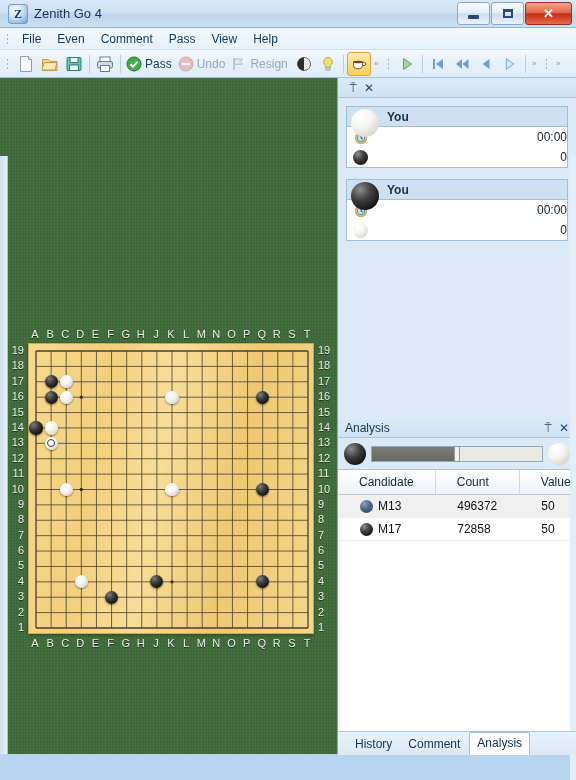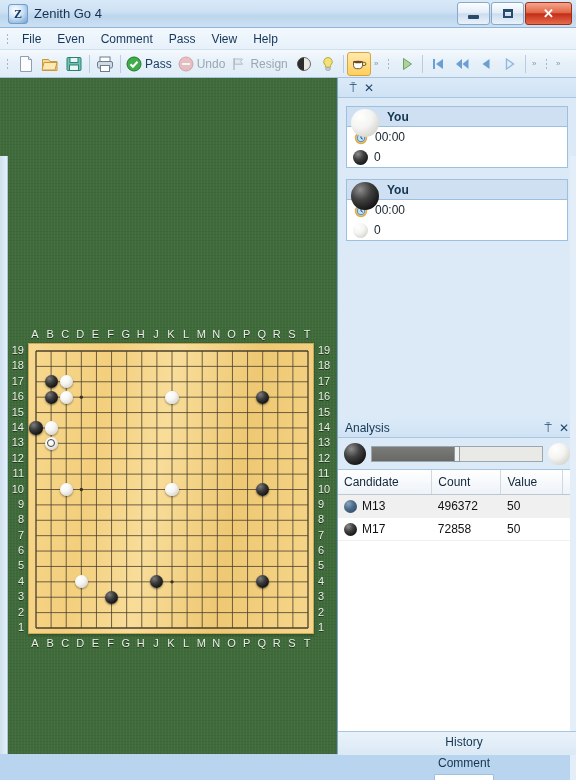--- a/index.html
+++ b/index.html
@@ -118,55 +118,55 @@
     padding:0 4px 0 7px;box-sizing:border-box;
   }
   .panel-title{font-size:12px;color:#14354f;flex:1;}
   .phb{width:16px;height:16px;display:flex;align-items:center;justify-content:center;color:#20476c;font-size:12px;}
 
   .players-body{background:#dce9f6;padding:8px;box-sizing:border-box;height:calc(100% - 20px);}
   .player-card{background:#ffffff;border:1px solid #9cc0de;margin-bottom:11px;position:relative;}
   .pc-head{height:19px;background:#cfe0f2;border-bottom:1px solid #9cc0de;display:flex;align-items:center;}
   .pc-name{font-size:12px;color:#14354f;font-weight:bold;margin-left:40px;}
   .pc-stone{position:absolute;left:4px;top:2px;width:28px;height:28px;border-radius:50%;z-index:3;}
-  .pc-row{height:20px;display:flex;align-items:center;padding-left:6px;gap:6px;}
+  .pc-row{height:20px;display:flex;align-items:center;padding-left:6px;gap:6px;justify-content:space-between;}
   .pc-val{font-size:12px;color:#16242e;}
   .mini-stone{width:15px;height:15px;border-radius:50%;}
   .clock-ic{width:16px;height:16px;}
 
   .analysis-body{height:calc(100% - 20px);background:#ffffff;display:flex;flex-direction:column;}
   .slider-wrap{
     background:#dce9f6;border-bottom:1px solid #a9c6e0;
     height:32px;display:flex;align-items:center;padding:0 6px;gap:5px;box-sizing:border-box;
   }
   .slider-track{
     flex:1;height:16px;background:#e9e9e6;border:1px solid #9aa7b0;position:relative;box-sizing:border-box;
   }
   .slider-fill{position:absolute;left:0;top:0;bottom:0;background:linear-gradient(180deg,#7b7b78,#686865);}
   .slider-thumb{position:absolute;top:-1px;width:6px;height:16px;background:#f2f2f0;border:1px solid #8e9aa3;box-sizing:border-box;}
 
   table.cand{width:100%;border-collapse:collapse;font-size:12px;}
   table.cand th{
     background:linear-gradient(180deg,#ffffff 0%,#eef3f8 100%);
     border-right:1px solid #cfd9e2;border-bottom:1px solid #bcc9d5;
-    font-weight:normal;color:#11283c;text-align:left;padding:3px 6px;height:18px;
+    font-weight:normal;color:#11283c;text-align:left;padding:3px 21px;height:18px;
   }
   table.cand td{
-    border-bottom:1px solid #f0f0f0;padding:2px 6px;height:18px;color:#111;vertical-align:middle;
+    border-bottom:1px solid #f0f0f0;padding:2px 22px;height:18px;color:#111;vertical-align:middle;
   }
   tr.sel td{background:#f0f0f0;}
   .cell-cand{display:flex;align-items:center;gap:5px;}
   .cd-stone{width:13px;height:13px;border-radius:50%;flex:none;}
   .cd-stone.sel{background:radial-gradient(circle at 33% 28%,#8aa4bd 0%,#4a6a88 45%,#24425e 100%);}
 
   .tabstrip{
     position:absolute;left:338px;top:731px;width:238px;height:24px;
     background:linear-gradient(180deg,#e9f2fa 0%,#dbe9f6 100%);
     border-top:1px solid #a9c6e0;
-    display:flex;align-items:center;padding-left:16px;box-sizing:border-box;flex-direction:column;
+    display:flex;align-items:flex-end;padding-left:10px;box-sizing:border-box;
   }
   .tab{
     font-size:12px;color:#14354f;padding:3px 7px 4px;margin-right:2px;border-radius:2px 2px 0 0;
   }
   .tab.active{background:#ffffff;border:1px solid #9cc0de;border-bottom:1px solid #ffffff;color:#0f3150;}
 
   .statusbar{
     position:absolute;left:0;top:755px;width:576px;height:25px;
     background:linear-gradient(180deg,#e8f1fa 0%,#d7e7f5 100%);
     border-top:1px solid #a9c6e0;

